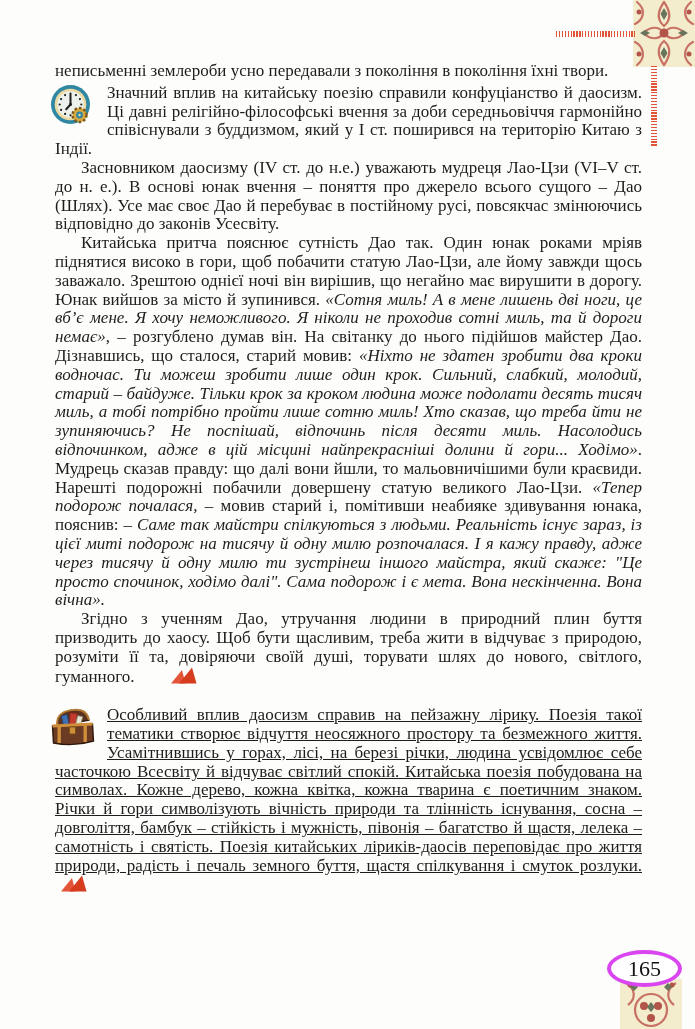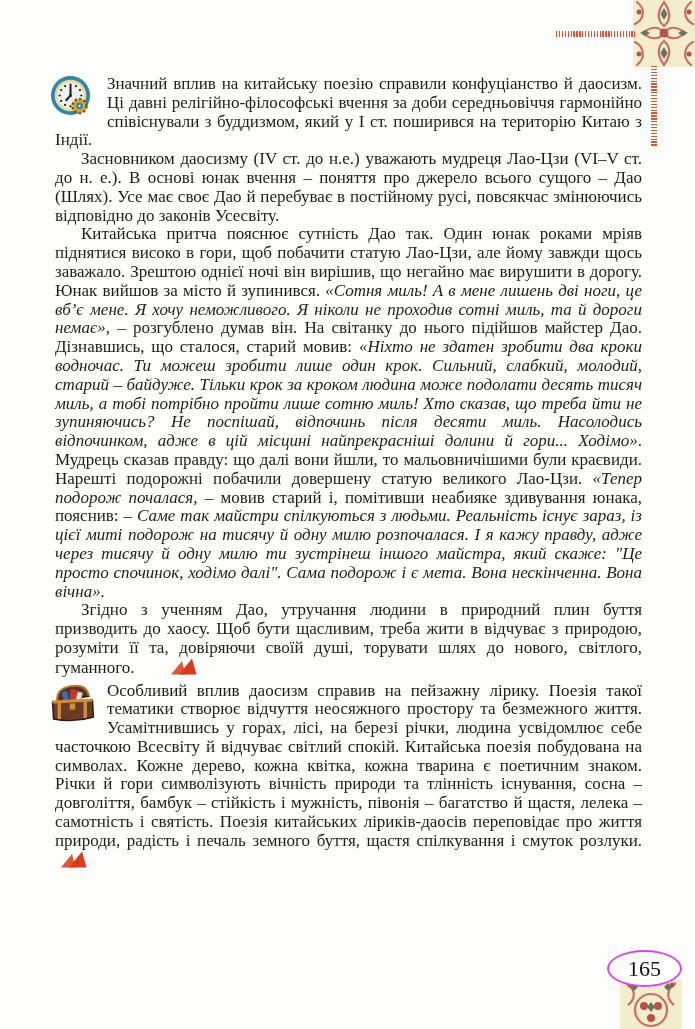--- a/index.html
+++ b/index.html
@@ -13,22 +13,22 @@
     overflow:hidden;
   }
   .textcol {
     position:absolute;
     left:55px; top:62px; width:587px;
     font-size:17px; line-height:18.8px;
     text-align:justify;
   }
   .para { margin:0; }
   .indent { text-indent:26px; }
-  .section-clock { margin-top:13px; }
-  .section-chest { margin-top:4px; }
+  .section-clock { margin-top:3px; }
+  .section-chest { margin-top:20px;text-decoration:underline; }
   .para em { font-style:italic; }
 
   .float-icon {
     float:left; position:relative;
     width:52px; height:38px;
   }
   .float-icon svg { position:absolute; left:-5px; top:0; }
   .chest-box svg { left:-6px; top:1px; }
 
   .marker { display:inline-block; margin-left:5px; }
@@ -45,21 +45,21 @@
     position:absolute; left:651px; top:66px; width:6px; height:80px;
     background:repeating-linear-gradient(180deg,#de5434 0 1.3px,rgba(0,0,0,0) 1.3px 2.9px);
   }
   .ornament-bottom {
     position:absolute; left:620px; top:979px; width:62px; height:50px; z-index:1;
   }
   .pagenum {
     position:absolute; left:607px; top:950px; width:75px; height:37px;
     box-sizing:border-box;
     background:#ffffff;
-    border:2px solid #d946ef;
+    border:4px solid #d946ef;
     border-radius:50%;
     display:flex; align-items:center; justify-content:center;
     font-size:22px; color:#111; z-index:2;
   }
 </style>
 </head>
 <body>
 
 <div class="page">
 
@@ -89,20 +89,21 @@
         <path d="M12,30 l5,3 -5,3 -5,-3 Z"></path>
         <path d="M50,30 l5,3 -5,3 -5,-3 Z"></path>
       </g>
     </svg>
   </div>
   <div class="dash-h"></div>
   <div class="dash-v"></div>
 
   <div class="textcol">
 
+    <p class="para">неписьменні землероби усно передавали з покоління в покоління їхні твори.</p>
 
     <p class="para section-clock">
       <span class="float-icon clock-box">
         <svg width="44" height="44" viewBox="0 0 44 44">
           <circle cx="20.5" cy="20.5" r="19.5" fill="#2f87a3"></circle>
           <circle cx="20.5" cy="20.5" r="15.8" fill="#ead9a2"></circle>
           <circle cx="20.5" cy="20.5" r="13.2" fill="#edf1ec"></circle>
           <g fill="#1f1f1f">
             <circle cx="20.5" cy="9.7" r="1.1"></circle>
               <circle cx="25.9" cy="11.1" r="1.1"></circle>

